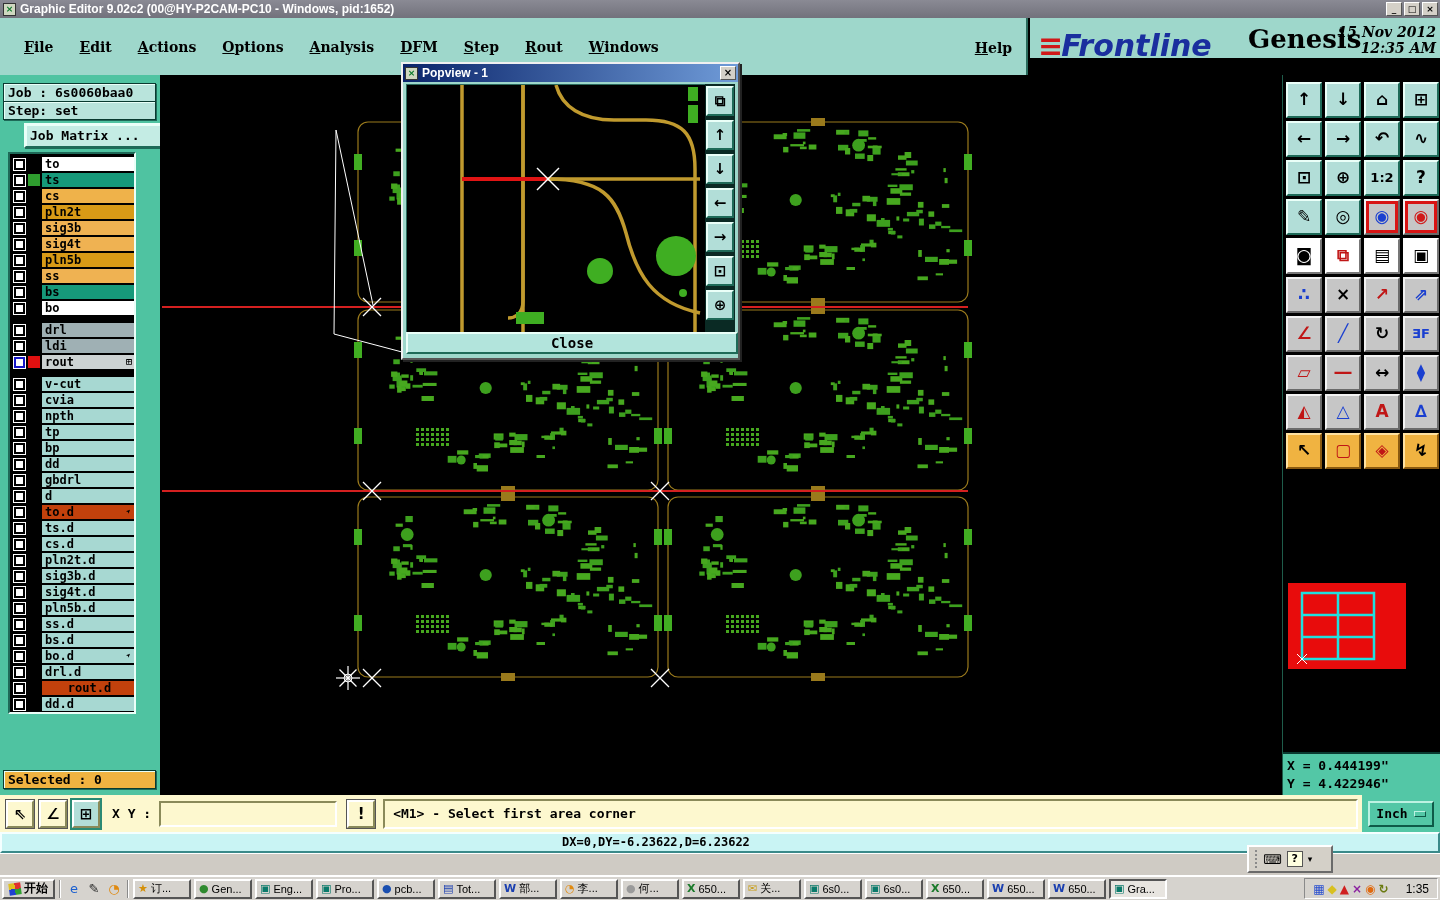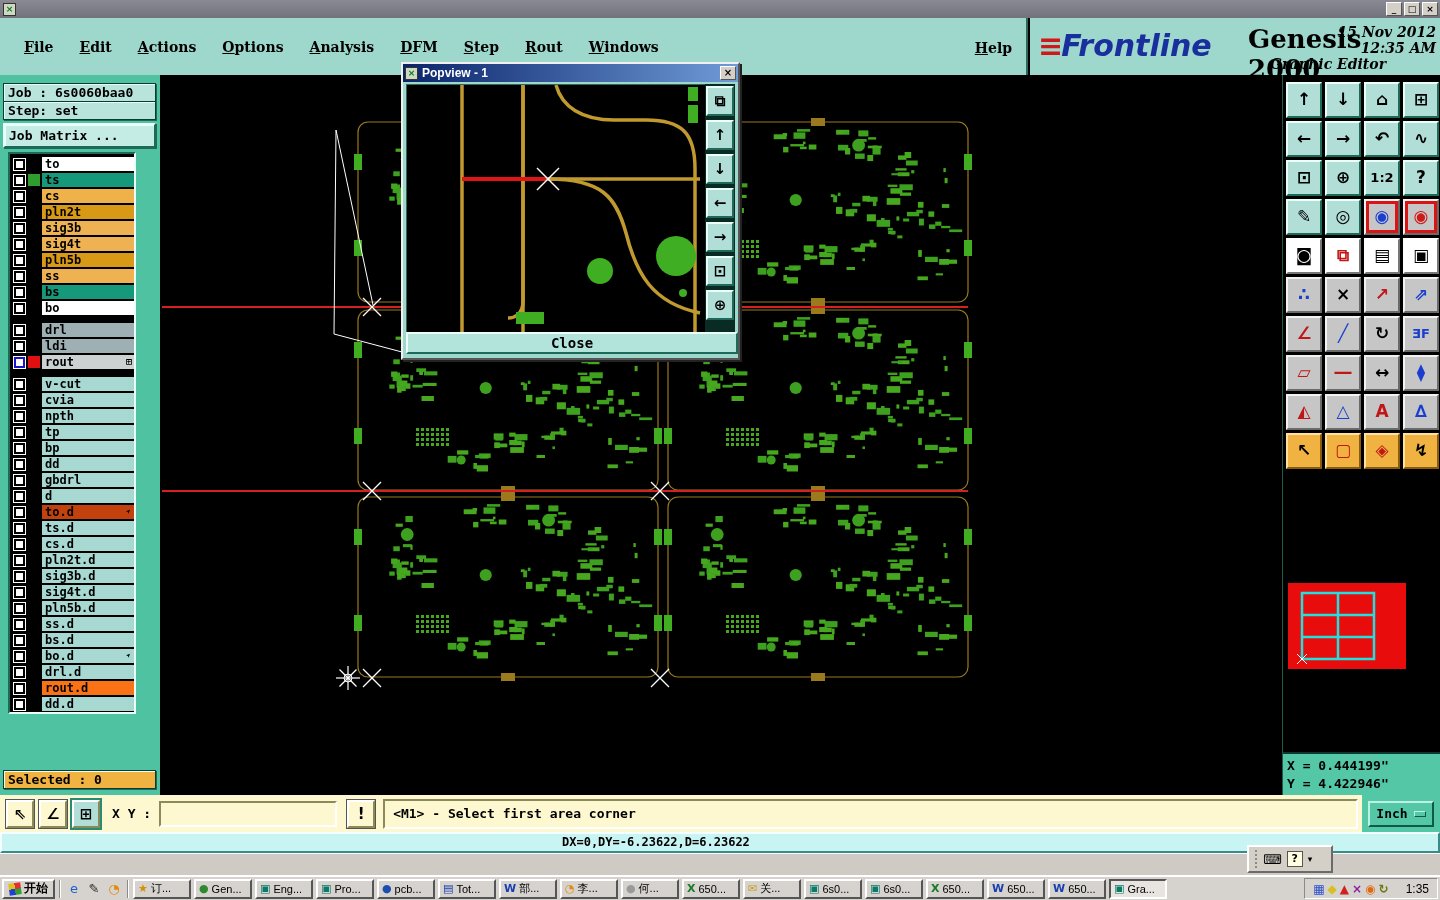--- a/index.html
+++ b/index.html
@@ -16,21 +16,21 @@
   .tb-btns { position:absolute; right:2px; top:2px; display:flex; gap:2px; }
   .tb-btn { width:16px; height:14px; background:#d4d0c8; border:1px solid; border-color:#fff #555 #555 #fff;
     font:bold 9px "DejaVu Sans",sans-serif; text-align:center; line-height:12px; color:#000; }
 
   
   #menubar { position:absolute; left:0; top:18px; width:1028px; height:57px; background:#9ed7cb;
     border-right:2px solid #2a6a5c; display:flex; align-items:center; gap:26px; padding-left:24px;
     font:bold 14px "DejaVu Serif", serif; color:#000; }
   .menu-item { cursor:default; }
   #menu-help { position:absolute; right:16px; top:14px; }
-  #brand { position:absolute; left:1028px; top:18px; width:412px; height:57px; background:#9ed7cb;
+  #brand { position:absolute; left:1028px; top:18px; width:412px; height:40px; background:#9ed7cb;
     border-left:2px solid #000; }
   #logo { position:absolute; left:8px; top:10px; font:bold italic 30px "DejaVu Sans",sans-serif; color:#1a2f9e; }
   #logo .speed { color:#d01818; letter-spacing:-2px; font-style:normal; }
   #genesis { position:absolute; left:218px; top:6px; font:bold 26px "DejaVu Serif",serif; color:#000; }
   #brand-date { position:absolute; right:4px; top:6px; text-align:right;
     font:bold italic 14px "DejaVu Serif",serif; color:#000; line-height:16px; white-space:pre-line; }
   #brand-sub { position:absolute; left:240px; top:38px; font:bold italic 14px "DejaVu Serif",serif; color:#000; }
 
   
   #sidebar { position:absolute; left:0; top:75px; width:160px; height:720px; background:#4fc3a1;padding-left:33px; }
@@ -133,20 +133,21 @@
     display:flex; align-items:center; gap:4px; padding:0 8px; font:12px "Liberation Sans",sans-serif; }
   .tray-ic { font:bold 12px "DejaVu Sans",sans-serif; }
 </style>
 </head>
 <body>
 
 <div id="screen">
 
   <div id="titlebar">
     <span id="title-icon">×</span>
+    <span>Graphic Editor 9.02c2 (00@HY-P2CAM-PC10 - Windows, pid:1652)</span>
     <span class="tb-btns">
       <span class="tb-btn">_</span>
       <span class="tb-btn">□</span>
       <span class="tb-btn">×</span>
     </span>
   </div>
 
   <div id="menubar">
       <span class="menu-item"><u>F</u>ile</span>
       <span class="menu-item"><u>E</u>dit</span>
@@ -164,21 +165,21 @@
     <div id="logo"><span class="speed">≡</span><span>Frontline</span></div>
     <div id="genesis">Genesis 2000</div>
     <div id="brand-date">15 Nov 2012
 12:35 AM</div>
     <div id="brand-sub">Graphic Editor</div>
   </div>
 
   <div id="sidebar">
     <div class="side-box" style="top:8px;">Job : 6s0060baa0</div>
     <div class="side-box" style="top:26px;">Step: set</div>
-    <div class="side-box" id="job-matrix" style="top:48px;">Job Matrix ...</div>
+    <div class="side-box" id="job-matrix" style="top:48px;margin-left:21px;">Job Matrix ...</div>
     <div id="layer-panel">
         <div class="layer-row">
           <span class="layer-cb"></span>
           <span class="layer-label" style="background: rgb(255, 255, 255);">to</span>
         </div>
         <div class="layer-row">
           <span class="layer-cb"></span>
           <span class="layer-chip" style="background: rgb(47, 158, 47);"></span>
           <span class="layer-label" style="background: rgb(22, 153, 122);">ts</span>
         </div>
@@ -300,21 +301,21 @@
         <div class="layer-row">
           <span class="layer-cb"></span>
           <span class="layer-label" style="background: rgb(167, 216, 210);">bo.d<span class="layer-extra" style="display: inline-block; transform: rotate(-45deg); font-size: 8px;">➤</span></span>
         </div>
         <div class="layer-row">
           <span class="layer-cb"></span>
           <span class="layer-label" style="background: rgb(167, 216, 210);">drl.d</span>
         </div>
         <div class="layer-row">
           <span class="layer-cb"></span>
-          <span class="layer-label" style="background: #f97316;">rout.d</span>
+          <span class="layer-label" style="background: #c2410c; text-align: center;">rout.d</span>
         </div>
         <div class="layer-row">
           <span class="layer-cb"></span>
           <span class="layer-label" style="background: rgb(167, 216, 210);">dd.d</span>
         </div>
       </div>
     <div class="side-box" id="selected-box">Selected : 0</div>
   </div>
 
   <div id="canvas-wrap">

